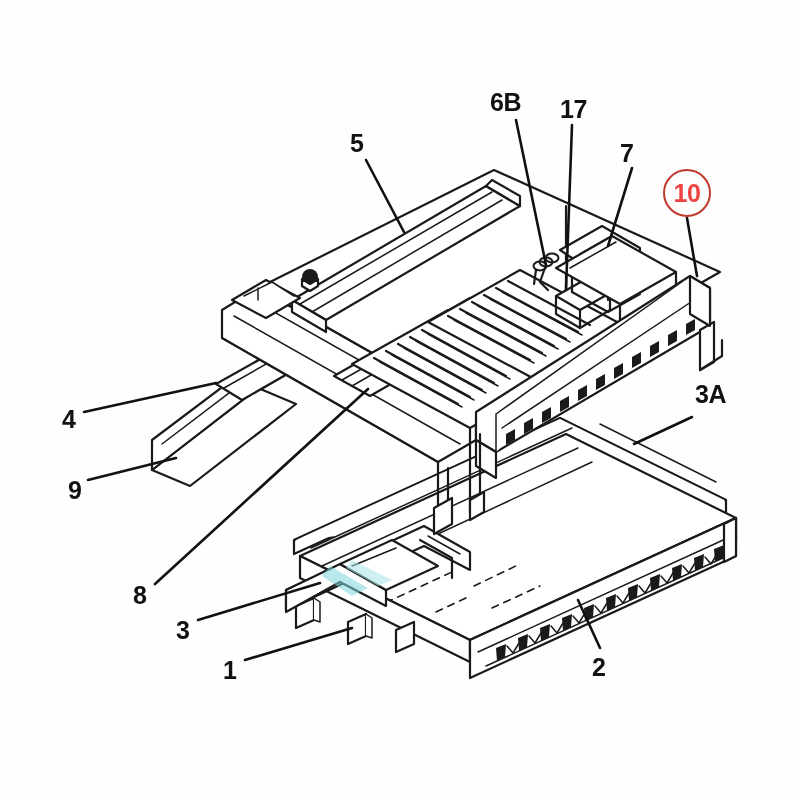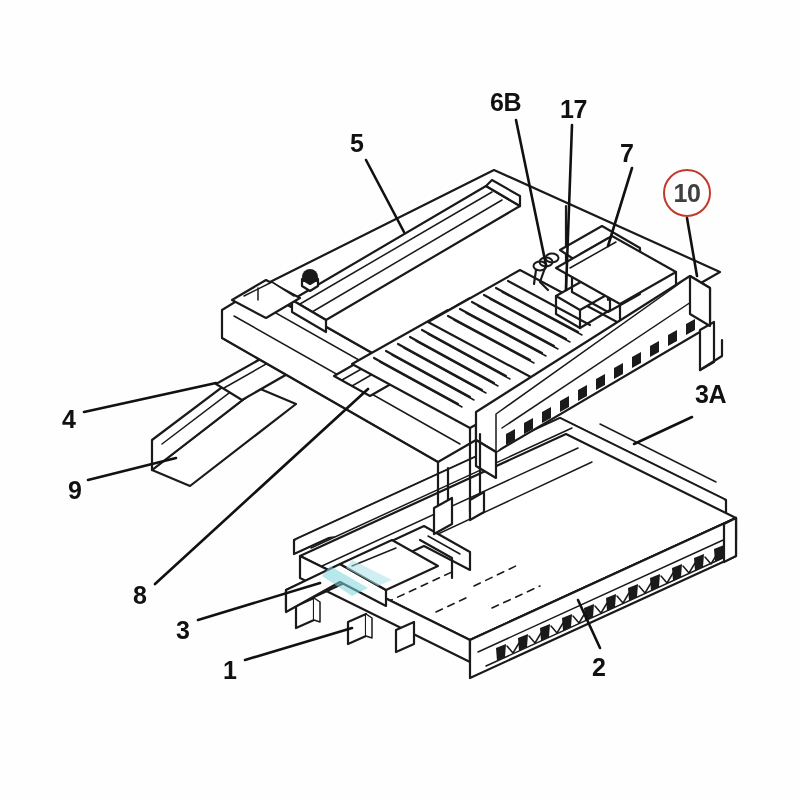--- a/index.html
+++ b/index.html
@@ -32,21 +32,21 @@
     font-family: Liberation Sans, sans-serif;
     font-weight: bold;
     font-size: 25px;
     color: #111111;
     line-height: 1;
     letter-spacing: -0.5px;
     white-space: nowrap;
     user-select: none;
   }
   .callout-label.highlighted {
-    color: #404040;
+    color: #ef4444;
   }
   #callout-10-wrap {
     position: absolute;
     width: 48px;
     height: 48px;
     border: 2.2px solid #c0392b;
     border-radius: 50%;
     box-sizing: border-box;
     display: flex;
     align-items: center;

